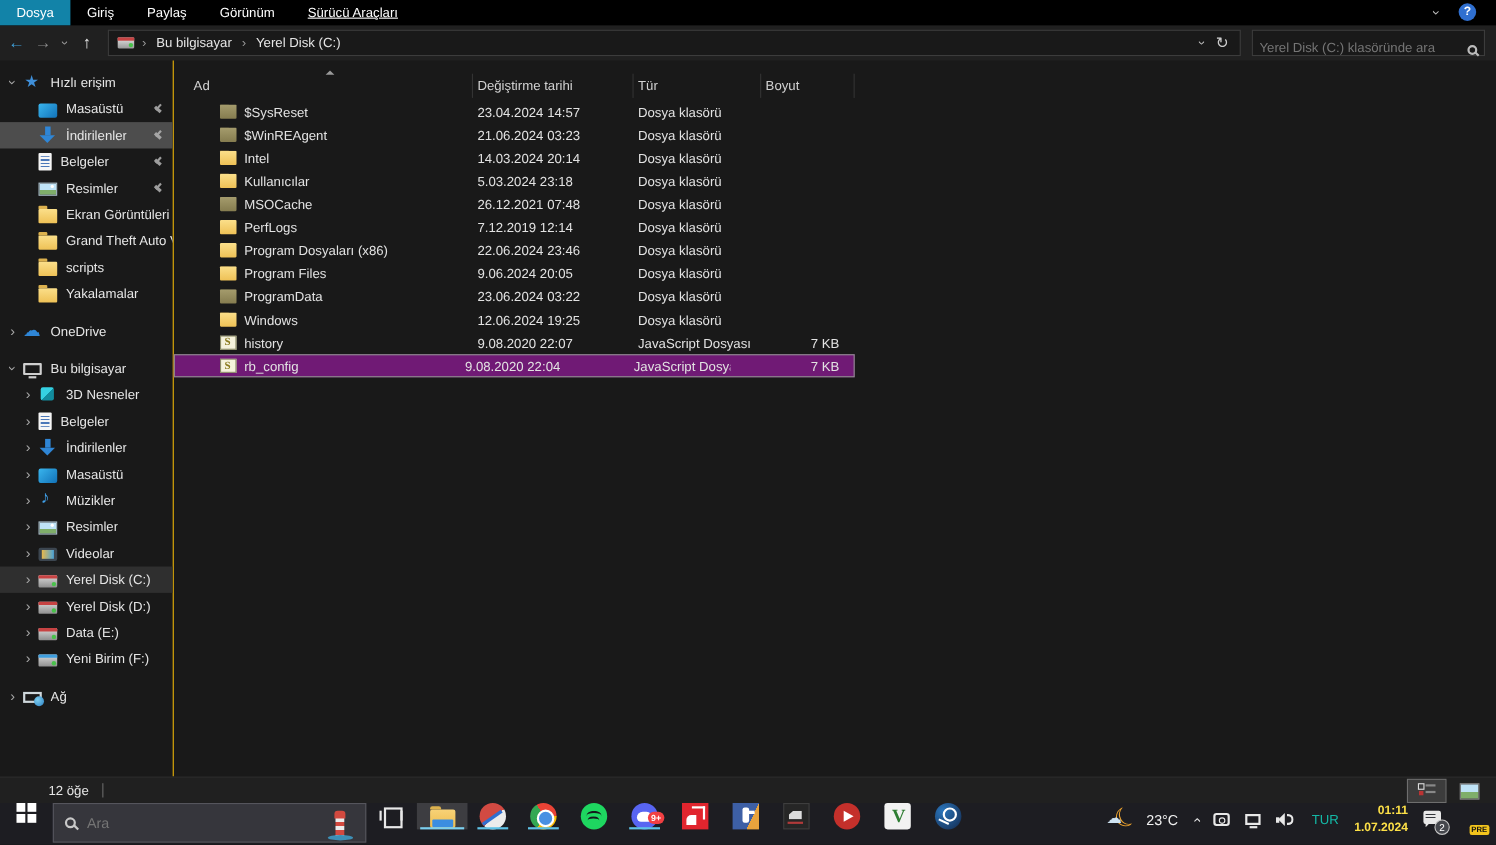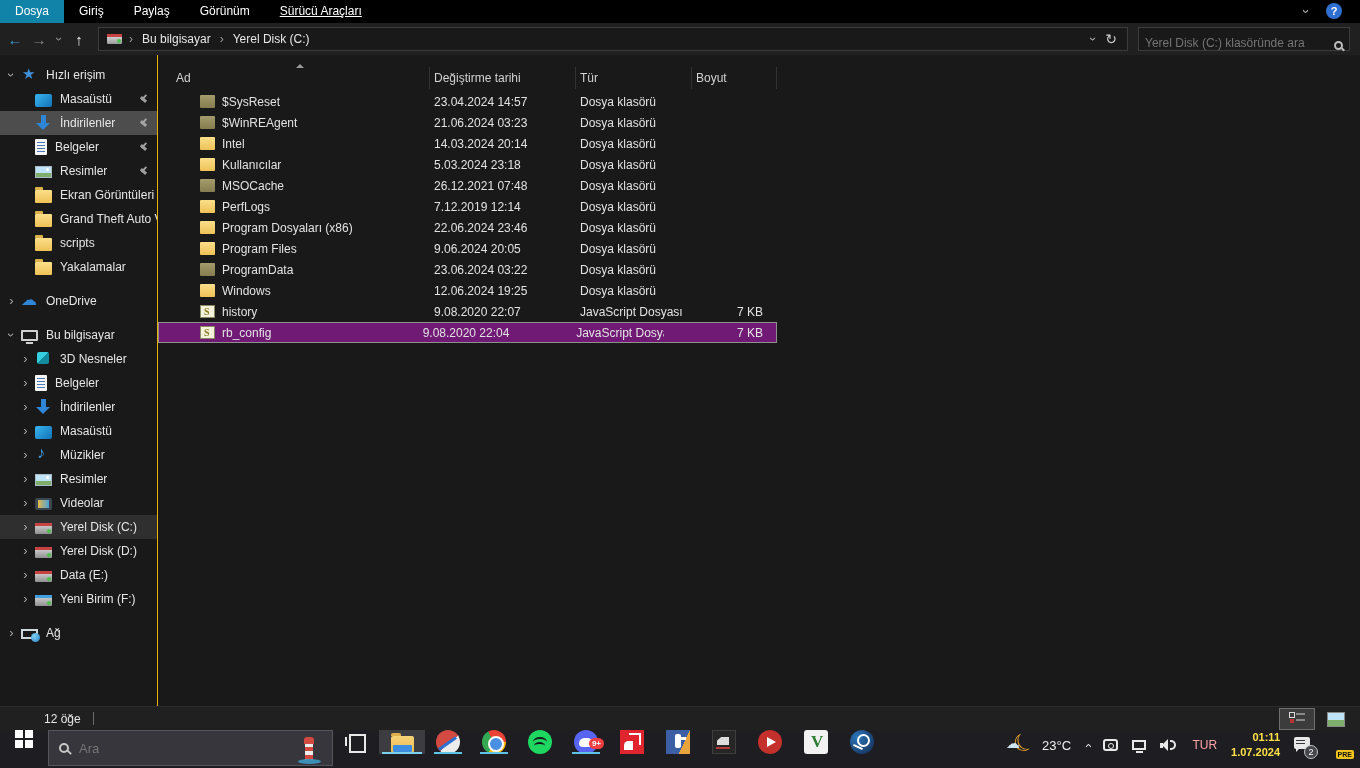--- a/index.html
+++ b/index.html
@@ -193,21 +193,21 @@
   .temp{font-size:13px;color:#f0f0f0;}
   .chevron-up-g{color:#e8e8e8;font-size:13px;display:inline-block;transform:rotate(-90deg);}
   .device-icon{width:15px;height:12px;border:2px solid #e8e8e8;border-radius:3px;position:relative;}
   .device-icon::after{content:"";position:absolute;left:3px;top:2px;width:4px;height:4px;border:1.5px solid #e8e8e8;border-radius:50%;}
   .network-tray-icon{width:14px;height:10px;border:2px solid #e8e8e8;position:relative;}
   .network-tray-icon::after{content:"";position:absolute;left:2px;bottom:-5px;width:7px;height:2px;background:#e8e8e8;}
   .volume-icon{width:18px;height:14px;position:relative;}
   .volume-icon::before{content:"";position:absolute;left:0;top:5px;width:3px;height:5px;background:#e8e8e8;}
   .volume-icon::after{content:"";position:absolute;left:2px;top:1px;border-right:6px solid #e8e8e8;border-top:6px solid transparent;border-bottom:6px solid transparent;}
   .vol-waves{position:absolute;right:2px;top:2px;width:6px;height:10px;border:2px solid #e8e8e8;border-left:none;border-radius:0 10px 10px 0;}
-  .lang{font-size:12px;color:#fca5a5;}
+  .lang{font-size:12px;color:#14b8a6;}
   .clock{text-align:right;font-size:11px;color:#fde047;line-height:15px;font-weight:bold;}
   .notif{position:relative;width:18px;height:16px;}
   .notif-g{position:absolute;left:0;top:0;width:16px;height:12px;background:#e8e8e8;border-radius:2px;}
   .notif-g::before{content:"";position:absolute;left:2px;top:3px;width:9px;height:5px;background:repeating-linear-gradient(#33353a 0 1px,transparent 1px 3px);}
   .notif-g::after{content:"";position:absolute;left:2px;bottom:-3px;border-left:4px solid #e8e8e8;border-bottom:4px solid transparent;}
   .notif-badge{position:absolute;right:-6px;bottom:-6px;width:14px;height:14px;border-radius:50%;background:#45474d;border:1px solid #c6c6c6;color:#fff;font-size:9px;text-align:center;line-height:13px;}
   .copilot{position:relative;width:24px;height:24px;}
   .copilot-g{width:22px;height:22px;border-radius:6px;background:conic-gradient(from 30deg,#e85d9b,#8a5de8,#3bb3e8,#3be8a0,#e8d23b,#e85d9b);}
   .copilot-badge{position:absolute;right:-4px;bottom:-2px;background:#f2c41d;color:#111;font-size:7px;font-weight:bold;padding:1px 2px;border-radius:2px;}
 </style>

